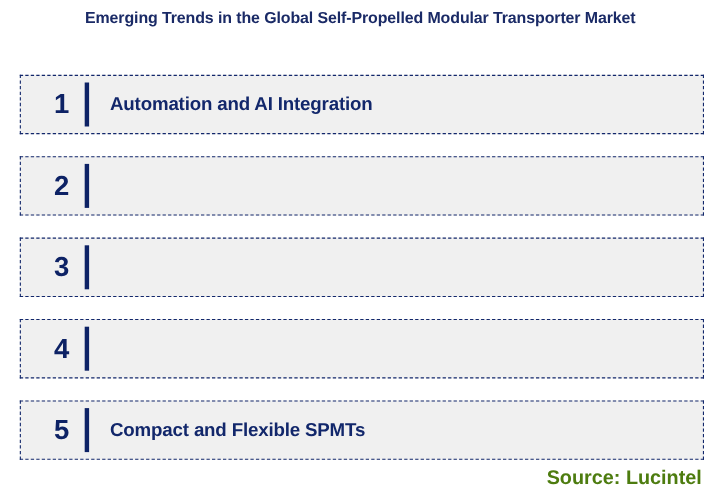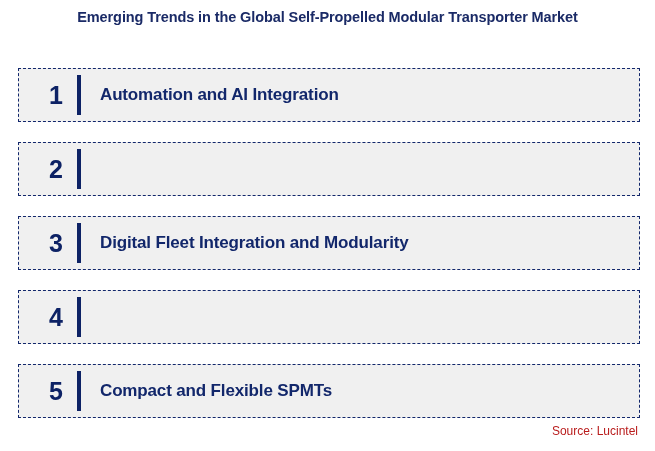--- a/index.html
+++ b/index.html
@@ -76,23 +76,23 @@
     font-weight: bold;
     color: #12276b;
     letter-spacing: -0.15px;
     white-space: nowrap;
     flex: 1 1 auto;
   }
   #source-note {
     position: absolute;
     right: 17px;
     top: 424px;
-    font-size: 12px;
-    font-weight: normal;
-    color: #b91c1c;
+    font-size: 18px;
+    font-weight: bold;
+    color: #4d7c0f;
     white-space: nowrap;
   }
 </style>
 </head>
 <body>
 
 <div id="page">
 
   <div id="chart-title">Emerging Trends in the Global Self-Propelled Modular Transporter Market</div>
 
@@ -105,21 +105,20 @@
     </div>
 
     <div class="trend-row">
       <div class="trend-rank">2</div>
       <div class="trend-divider"></div>
     </div>
 
     <div class="trend-row">
       <div class="trend-rank">3</div>
       <div class="trend-divider"></div>
-      <div class="trend-label">Digital Fleet Integration and Modularity</div>
     </div>
 
     <div class="trend-row">
       <div class="trend-rank">4</div>
       <div class="trend-divider"></div>
     </div>
 
     <div class="trend-row">
       <div class="trend-rank">5</div>
       <div class="trend-divider"></div>

